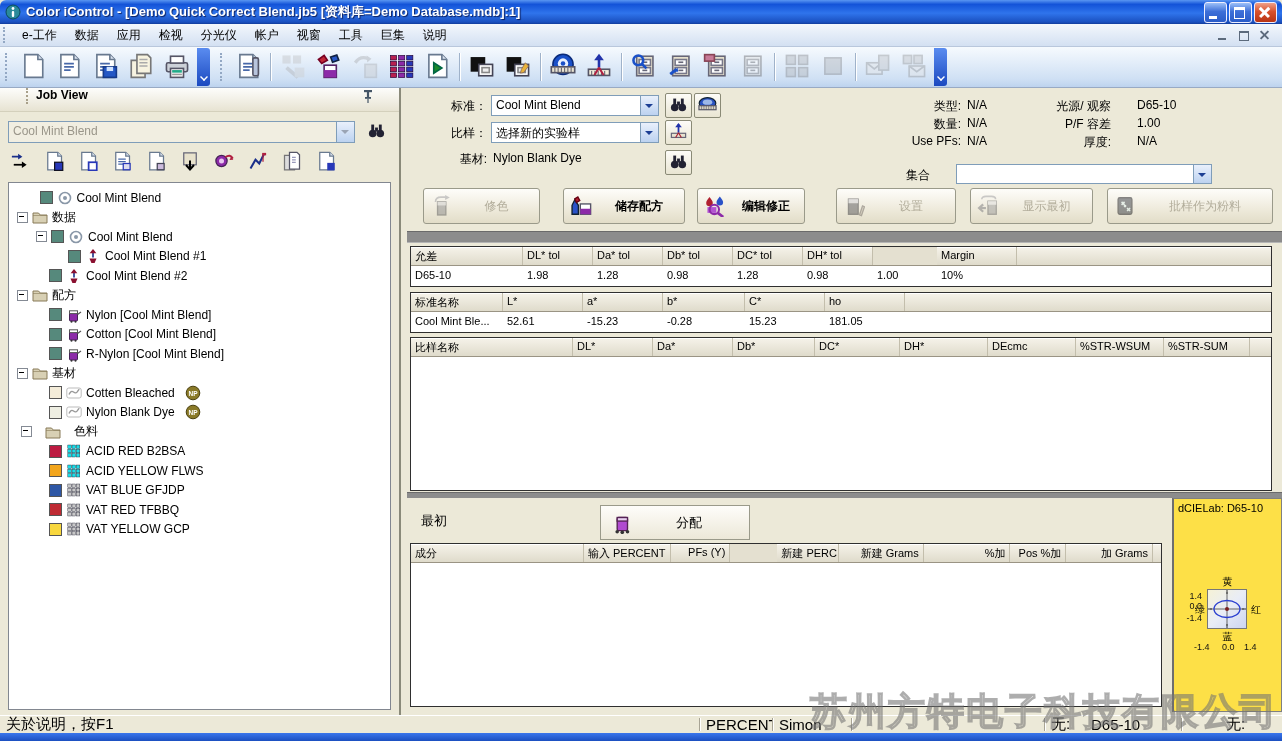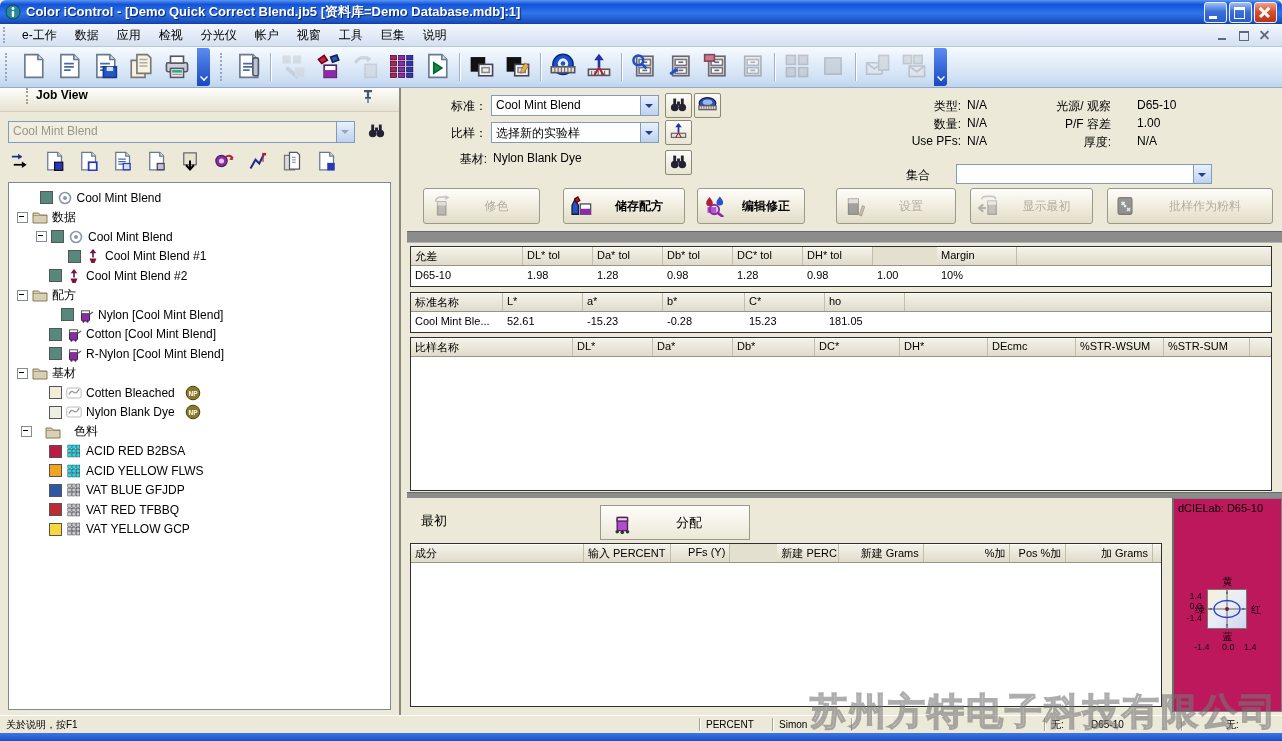--- a/index.html
+++ b/index.html
@@ -108,29 +108,29 @@
   
   #bottom-panel{position:absolute;left:407px;top:498px;width:765px;height:214px;background:#ece9d8;box-sizing:border-box}
   #initial-label{position:absolute;left:14px;top:14px;font-size:13px}
   #assign-btn{position:absolute;left:193px;top:7px;width:150px;height:35px;
     background:linear-gradient(#fefdfa,#ece8d8);border:1px solid #9a9a8a;
     display:flex;align-items:center;box-sizing:border-box;padding:0 10px;gap:6px}
   #assign-btn .aicon{width:22px;height:22px}
   #assign-btn .aicon svg{width:22px;height:22px}
   #assign-btn .alabel{flex:1;text-align:center;font-size:13px}
   
-  #cielab{position:absolute;left:1172px;top:498px;width:110px;height:214px;background:#be185d;
+  #cielab{position:absolute;left:1172px;top:498px;width:110px;height:214px;background:#fde047;
     border:1px solid #808080;border-left:2px solid #6e6e6e;box-sizing:border-box}
   #cielab-title{position:absolute;left:4px;top:3px;font-size:11px;white-space:nowrap}
   .cie-lbl{position:absolute;font-size:10px}
   .cie-tick{position:absolute;font-size:9px;color:#111}
   #cie-plot{position:absolute;left:33px;top:90px;width:40px;height:40px}
   
   #statusbar{position:absolute;left:0;bottom:8px;width:100%;height:18px;background:#ece9d8;
-    border-top:1px solid #fff;display:flex;align-items:center;font-size:10px;box-sizing:border-box}
+    border-top:1px solid #fff;display:flex;align-items:center;font-size:15px;box-sizing:border-box}
   .sb-pane{padding:0 6px;white-space:nowrap;overflow:hidden;box-sizing:border-box}
   .sb-sep{width:1px;align-self:stretch;margin:2px 0;background:#a8a495;box-shadow:1px 0 0 #fff;flex:none}
   #bluebar{position:absolute;left:0;bottom:0;width:100%;height:8px;
     background:linear-gradient(#3a76ec,#1c4fc0)}
   
   #watermark{position:absolute;right:4px;bottom:4px;font-size:37px;font-weight:bold;letter-spacing:2px;
     white-space:nowrap;z-index:60;pointer-events:none;
     color:rgba(220,220,220,.10);-webkit-text-stroke:1.3px rgba(110,110,110,.55)}
   #app-icon{width:16px;height:16px;flex:none}
   #app-icon svg{width:16px;height:16px}
@@ -527,21 +527,21 @@
         <span class="tree-label">Cool Mint Blend #2</span>
       </div>
       <div class="tree-row" style="padding-left: 8px;">
         <span class="expander"></span>
         <span class="ticon"><svg viewBox="0 0 16 16">
             <path d="M1 4h5.5l1.8 2H15v8H1z" fill="#d8d0b4" stroke="#887a58"></path>
             <path d="M1 6.5h14" stroke="#887a58" stroke-width=".6"></path>
           </svg></span>
         <span class="tree-label">配方</span>
       </div>
-      <div class="tree-row" style="padding-left: 39px;">
+      <div class="tree-row" style="padding-left: 27px;">
         <span class="exp-spacer"></span>
         <span class="chip" style="background: rgb(86, 137, 124);"></span>
         <span class="ticon"><svg viewBox="0 0 16 16">
             <rect x="3.5" y="6" width="8" height="8" rx="1" fill="#8c2aa8" stroke="#425"></rect>
             <rect x="3.5" y="3.8" width="8" height="2.8" fill="#fff" stroke="#555"></rect>
             <path d="M11.5 7.5L15 5" stroke="#555" stroke-width="1.2"></path>
             <circle cx="5.5" cy="14.8" r="1" fill="#333"></circle>
             <circle cx="9.5" cy="14.8" r="1" fill="#333"></circle>
           </svg></span>
         <span class="tree-label">Nylon  [Cool Mint Blend]</span>

